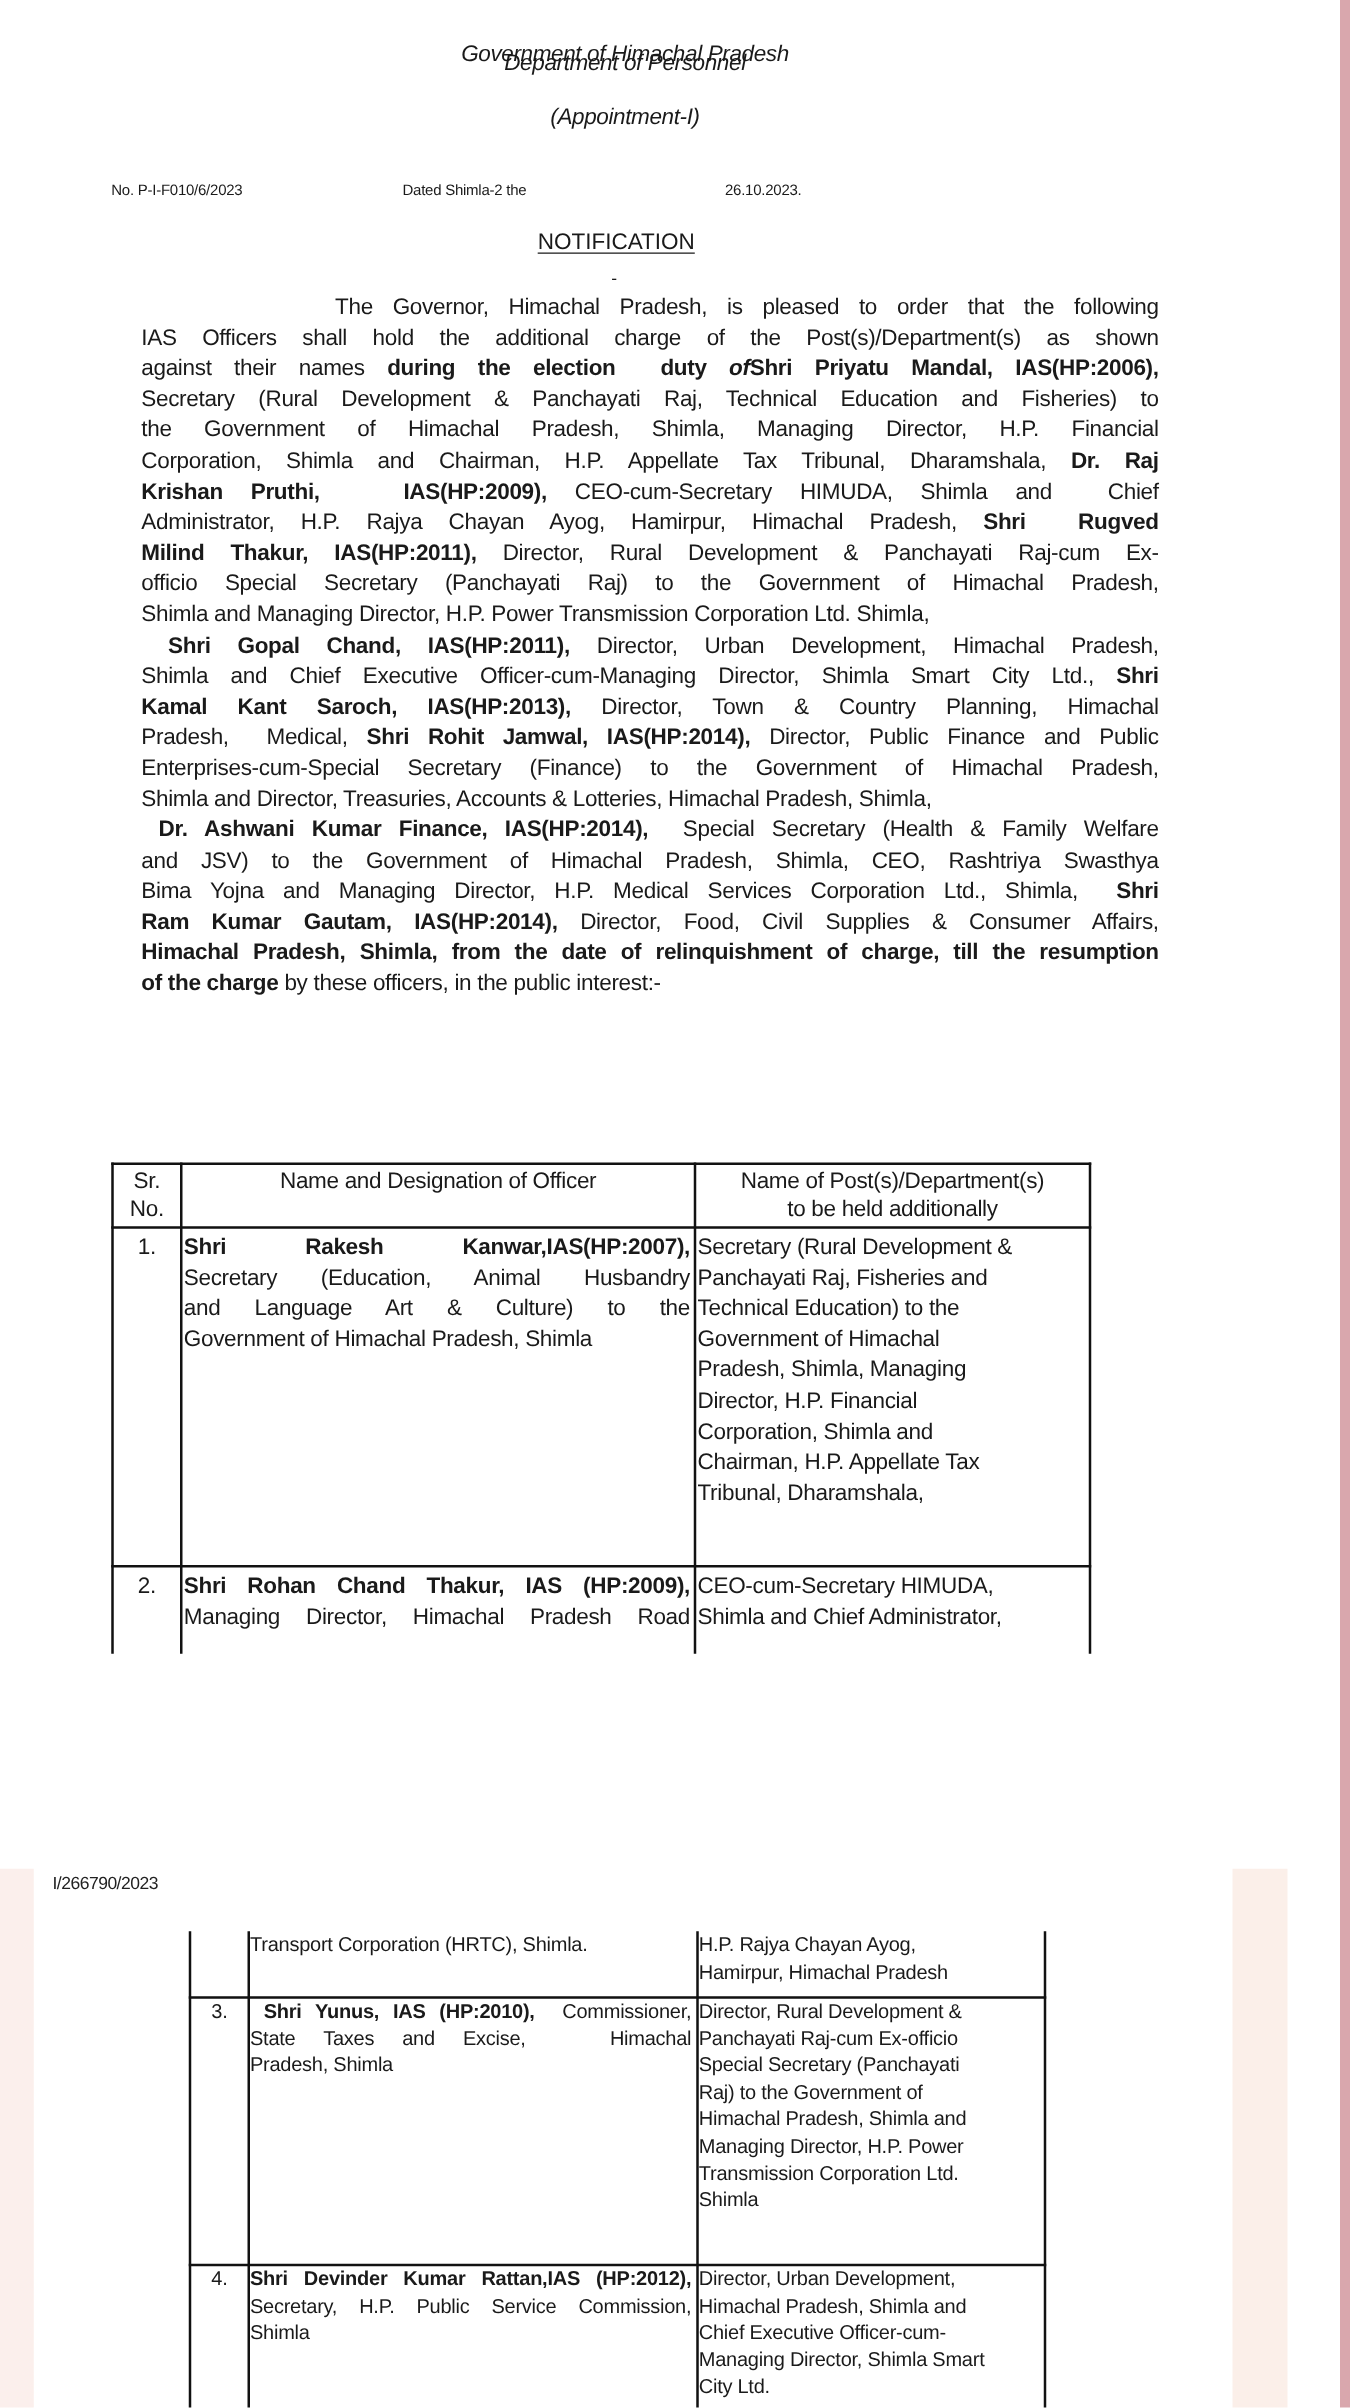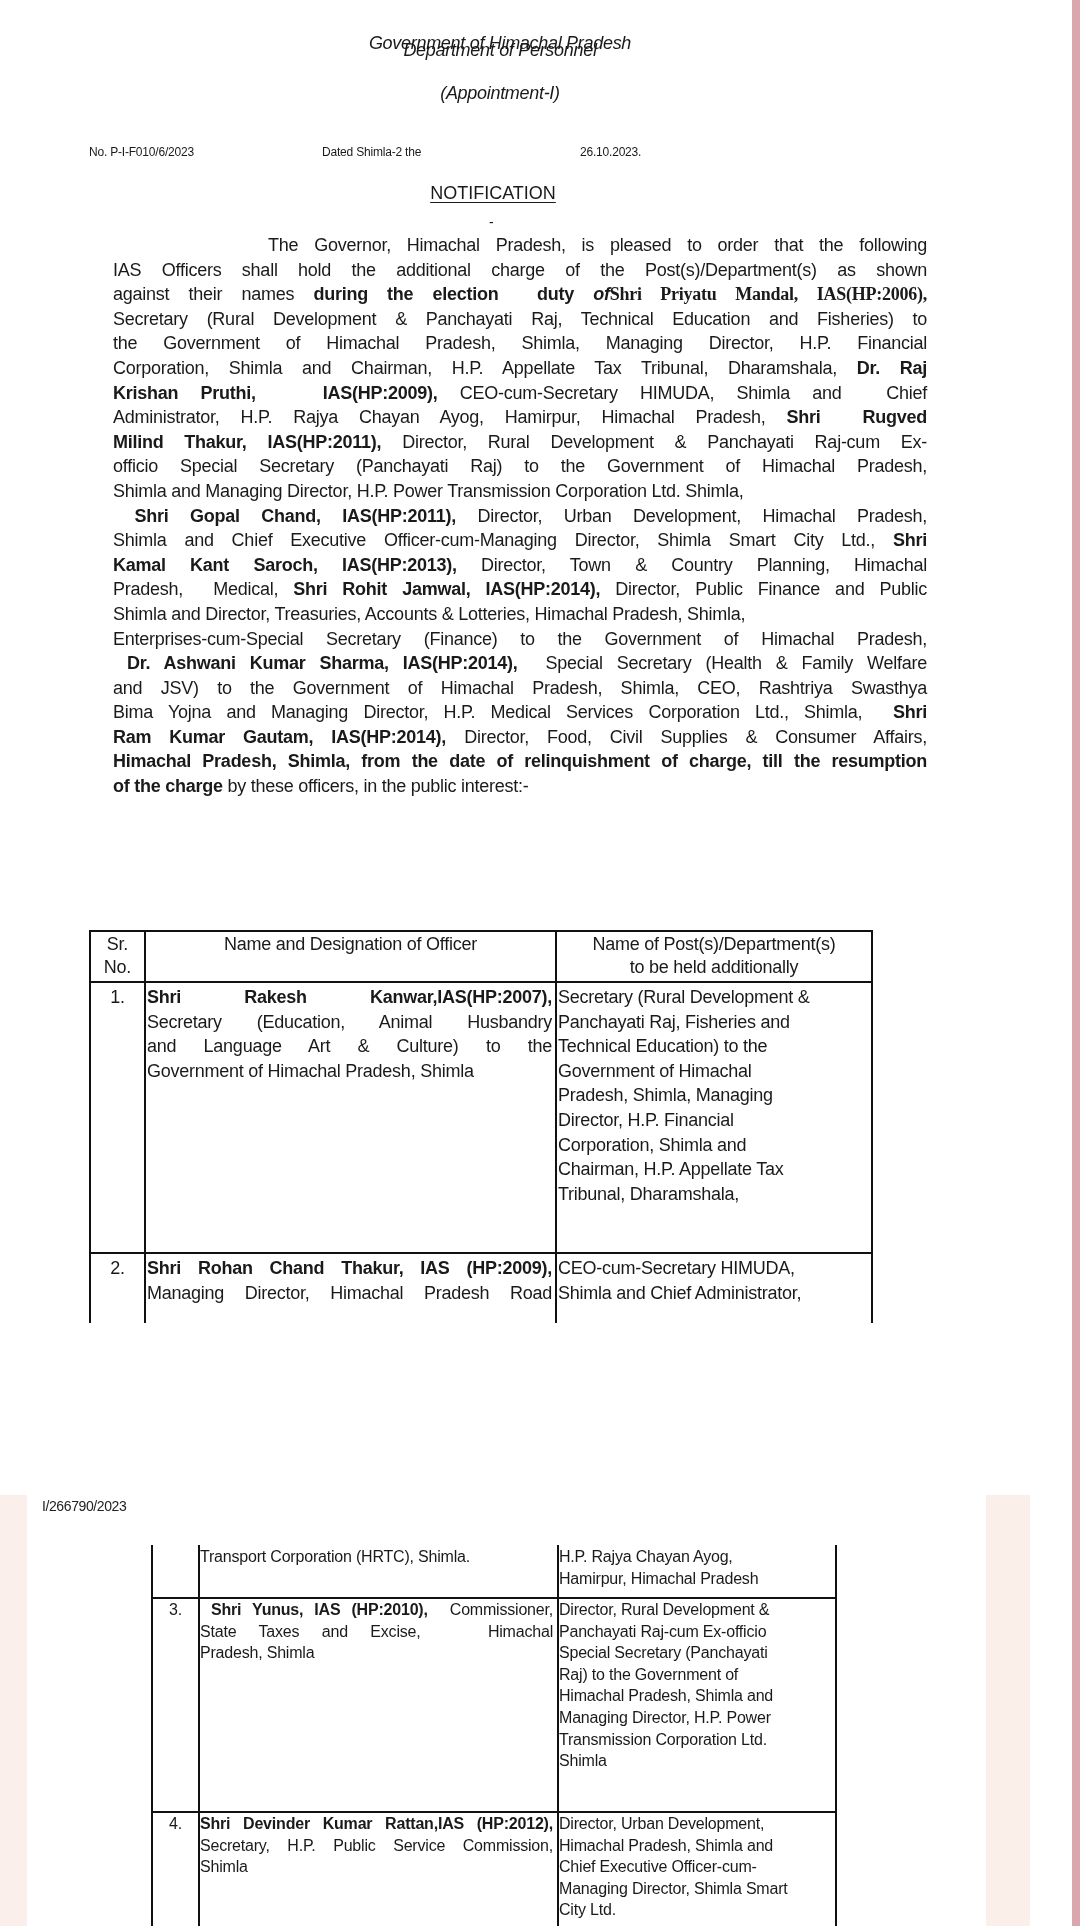--- a/index.html
+++ b/index.html
@@ -52,36 +52,36 @@
 <div class="ref-line" style="left:89px">No. P-I-F010/6/2023</div>
 <div class="ref-line" style="left:322px">Dated Shimla-2 the</div>
 <div class="ref-line" style="left:580px">26.10.2023.</div>
 
 <div class="notif">NOTIFICATION</div>
 <div class="dash">-</div>
 
 <div class="para" id="para">
     <span class="ln first"><span style="white-space: pre;">The Governor, Himachal Pradesh, is pleased to order that the following</span></span>
     <span class="ln"><span style="white-space: pre;">IAS Officers shall hold the additional charge of the Post(s)/Department(s) as shown</span></span>
-    <span class="ln"><span style="white-space: pre;">against their names </span><b style="white-space: pre;">during the election  duty </b><b style="font-style: italic; white-space: pre;">of</b><b style="white-space: pre; font-family: Liberation Serif, serif;">Shri Priyatu Mandal, IAS(HP:2006),</b></span>
+    <span class="ln"><span style="white-space: pre;">against their names </span><b style="white-space: pre;">during the election  duty </b><b style="font-style: italic; white-space: pre;">of</b><b style="white-space: pre;">Shri Priyatu Mandal, IAS(HP:2006),</b></span>
     <span class="ln"><span style="white-space: pre;">Secretary (Rural Development &amp; Panchayati Raj, Technical Education and Fisheries) to</span></span>
     <span class="ln"><span style="white-space: pre;">the Government of Himachal Pradesh, Shimla, Managing Director, H.P. Financial</span></span>
     <span class="ln"><span style="white-space: pre;">Corporation, Shimla and Chairman, H.P. Appellate Tax Tribunal, Dharamshala, </span><b style="white-space: pre;">Dr. Raj</b></span>
     <span class="ln"><b style="white-space: pre;">Krishan Pruthi,   IAS(HP:2009),</b><span style="white-space: pre;"> CEO-cum-Secretary HIMUDA, Shimla and  Chief</span></span>
     <span class="ln"><span style="white-space: pre;">Administrator, H.P. Rajya Chayan Ayog, Hamirpur, Himachal Pradesh, </span><b style="white-space: pre;">Shri  Rugved</b></span>
     <span class="ln"><b style="white-space: pre;">Milind Thakur, IAS(HP:2011),</b><span style="white-space: pre;"> Director, Rural Development &amp; Panchayati Raj-cum Ex-</span></span>
     <span class="ln"><span style="white-space: pre;">officio Special Secretary (Panchayati Raj) to the Government of Himachal Pradesh,</span></span>
     <span class="ln last"><span style="white-space: pre;">Shimla and Managing Director, H.P. Power Transmission Corporation Ltd. Shimla,</span></span>
     <span class="ln"><b style="white-space: pre;"> Shri Gopal Chand, IAS(HP:2011),</b><span style="white-space: pre;"> Director, Urban Development, Himachal Pradesh,</span></span>
     <span class="ln"><span style="white-space: pre;">Shimla and Chief Executive Officer-cum-Managing Director, Shimla Smart City Ltd., </span><b style="white-space: pre;">Shri</b></span>
     <span class="ln"><b style="white-space: pre;">Kamal Kant Saroch, IAS(HP:2013),</b><span style="white-space: pre;"> Director, Town &amp; Country Planning, Himachal</span></span>
     <span class="ln"><span style="white-space: pre;">Pradesh,  Medical, </span><b style="white-space: pre;">Shri Rohit Jamwal, IAS(HP:2014),</b><span style="white-space: pre;"> Director, Public Finance and Public</span></span>
+    <span class="ln"><span style="white-space: pre;">Enterprises-cum-Special Secretary (Finance) to the Government of Himachal Pradesh,</span></span>
     <span class="ln last"><span style="white-space: pre;">Shimla and Director, Treasuries, Accounts &amp; Lotteries, Himachal Pradesh, Shimla,</span></span>
-    <span class="ln"><span style="white-space: pre;">Enterprises-cum-Special Secretary (Finance) to the Government of Himachal Pradesh,</span></span>
-    <span class="ln"><b style="white-space: pre;"> Dr. Ashwani Kumar Sharma, IAS(HP:2014),</b><span style="white-space: pre;">  Special Secretary (Health &amp; Family Welfare</span></span>
+    <span class="ln"><b style="white-space: pre;"> Dr. Ashwani Kumar Finance, IAS(HP:2014),</b><span style="white-space: pre;">  Special Secretary (Health &amp; Family Welfare</span></span>
     <span class="ln"><span style="white-space: pre;">and JSV) to the Government of Himachal Pradesh, Shimla, CEO, Rashtriya Swasthya</span></span>
     <span class="ln"><span style="white-space: pre;">Bima Yojna and Managing Director, H.P. Medical Services Corporation Ltd., Shimla,  </span><b style="white-space: pre;">Shri</b></span>
     <span class="ln"><b style="white-space: pre;">Ram Kumar Gautam, IAS(HP:2014),</b><span style="white-space: pre;"> Director, Food, Civil Supplies &amp; Consumer Affairs,</span></span>
     <span class="ln"><span style="white-space: pre; font-weight: bold;">Himachal Pradesh, Shimla, </span><b style="white-space: pre;">from the date of relinquishment of charge, till the resumption</b></span>
     <span class="ln last"><b style="white-space: pre;">of the charge</b><span style="white-space: pre;"> by these officers, in the public interest:-</span></span>
   </div>
 
 <div class="tbl" id="tbl1" style="left:0;top:0;">
 
   <div class="hline" style="left:89px;top:930px;width:784px"></div>

